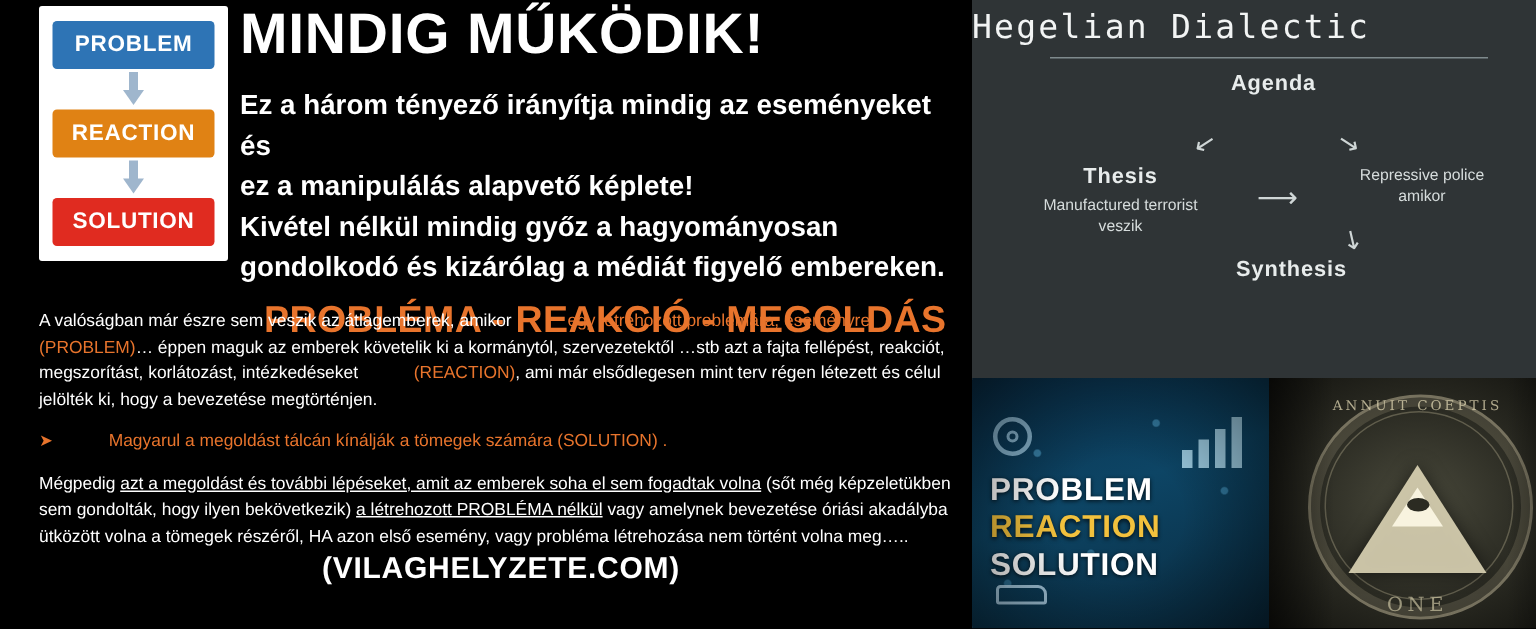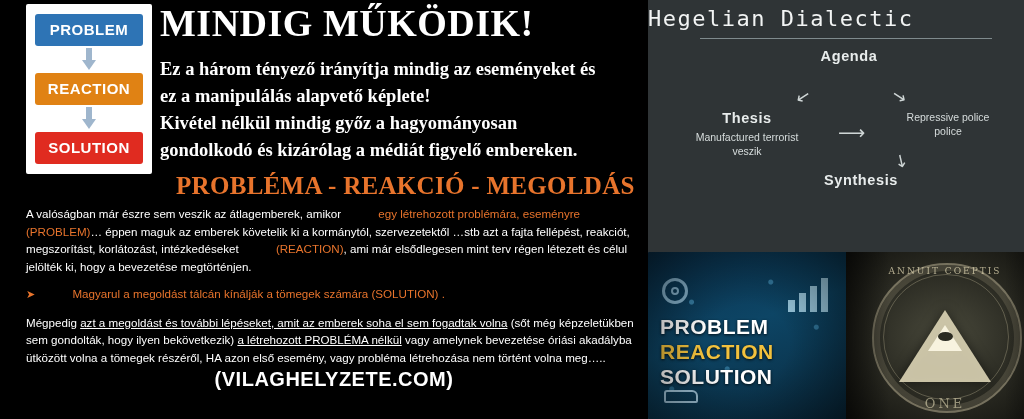--- a/index.html
+++ b/index.html
@@ -72,21 +72,20 @@
   }
   #arrow-1 { top: 44px; }
   #arrow-2 { top: 103px; }
 
   
   #headline {
     position: absolute;
     left: 140px; top: 2px;
     width: 482px;
     color: #ffffff;
-    font-family: Liberation Serif, serif;
   }
   #title-main {
     font-size: 38px;
     font-weight: bold;
     letter-spacing: .5px;
     line-height: 42px;
     color: #ffffff;
     margin: 0;
   }
   #title-sub {
@@ -420,21 +419,21 @@
         <span>Manufactured terrorist</span><br>
         <span>veszik</span>
       </div>
     </div>
 
     <div class="arw" id="arw-mid">⟶</div>
 
     <div class="node" id="node-anti">
       <div class="n-desc">
         <span>Repressive police</span><br>
-        <span>police</span>
+        <span>amikor</span>
       </div>
     </div>
 
     <div class="arw" id="arw-down">↘</div>
 
     <div class="node" id="node-synth">
       <div class="n-title">Synthesis</div>
     </div>
   </div>
 

